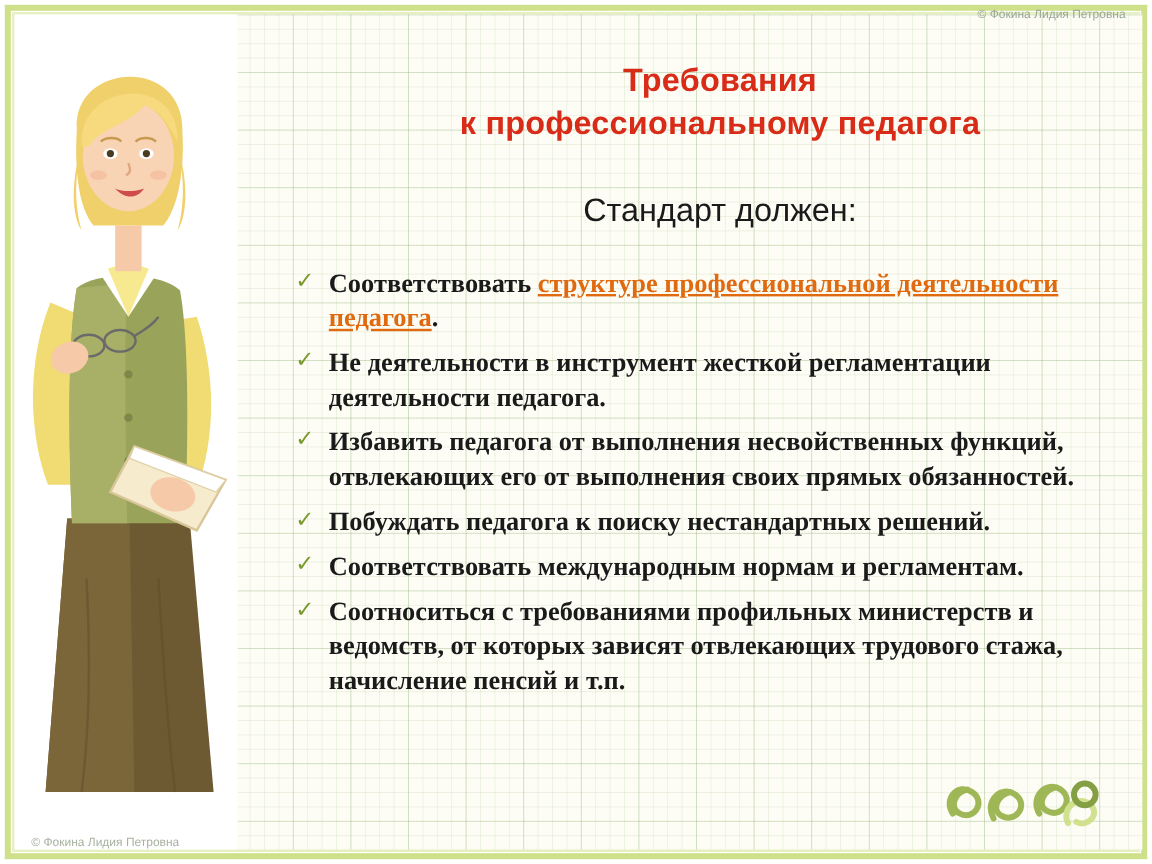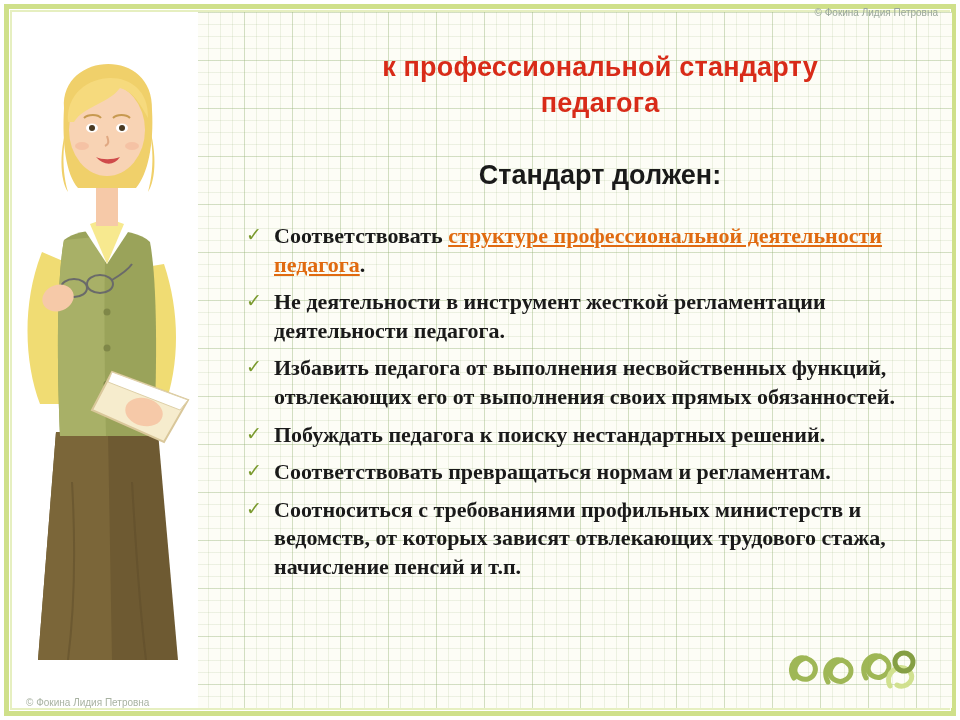--- a/index.html
+++ b/index.html
@@ -81,21 +81,21 @@
   .headline .ln { display: block; }
 
   .subhead {
     position: absolute;
     left: 300px;
     top: 160px;
     width: 600px;
     text-align: center;
     color: #1a1a1a;
     font-size: 27px;
-    font-weight: bold;
+    font-weight: normal;
     font-family: "Liberation Sans", sans-serif;
   }
 
   
   .bullets {
     position: absolute;
     left: 246px;
     top: 222px;
     width: 668px;
     font-family: "Liberation Serif", serif;
@@ -220,22 +220,22 @@
       <ellipse cx="46" cy="286" rx="16" ry="13" fill="#f6c9a8" transform="rotate(-20 46 286)"></ellipse>
 
       <path d="M100 360 L176 388 L152 430 L80 398 Z" fill="#f6eccd" stroke="#d9c79a" stroke-width="2"></path>
       <path d="M100 360 L176 388 L168 398 L96 370 Z" fill="#ffffff" stroke="#ded0a8" stroke-width="1"></path>
 
       <ellipse cx="132" cy="400" rx="19" ry="14" fill="#f6c9a8" transform="rotate(14 132 400)"></ellipse>
     </svg>
   </div>
 
   <div class="headline">
-    <span class="ln">к профессиональной стандарту</span>
-    <span class="ln">педагога</span>
+    <span class="ln">Требования</span>
+    <span class="ln">к профессиональному педагога</span>
   </div>
 
   <div class="subhead">Стандарт должен:</div>
 
   <div class="bullets">
 
     <div class="bullet-row">
       <div class="bullet-mark">✓</div>
       <div class="bullet-text"><span>Соответствовать </span><span class="link-text">структуре профессиональной деятельности педагога</span><span>.</span></div>
     </div>
@@ -250,21 +250,21 @@
       <div class="bullet-text">Избавить педагога от выполнения несвойственных функций, отвлекающих его от выполнения своих прямых обязанностей.</div>
     </div>
 
     <div class="bullet-row">
       <div class="bullet-mark">✓</div>
       <div class="bullet-text">Побуждать педагога к поиску нестандартных решений.</div>
     </div>
 
     <div class="bullet-row">
       <div class="bullet-mark">✓</div>
-      <div class="bullet-text">Соответствовать превращаться нормам и регламентам.</div>
+      <div class="bullet-text">Соответствовать международным нормам и регламентам.</div>
     </div>
 
     <div class="bullet-row">
       <div class="bullet-mark">✓</div>
       <div class="bullet-text">Соотноситься с требованиями профильных министерств и ведомств, от которых зависят отвлекающих трудового стажа, начисление пенсий и т.п.</div>
     </div>
 
   </div>
 
   <div class="clips">

